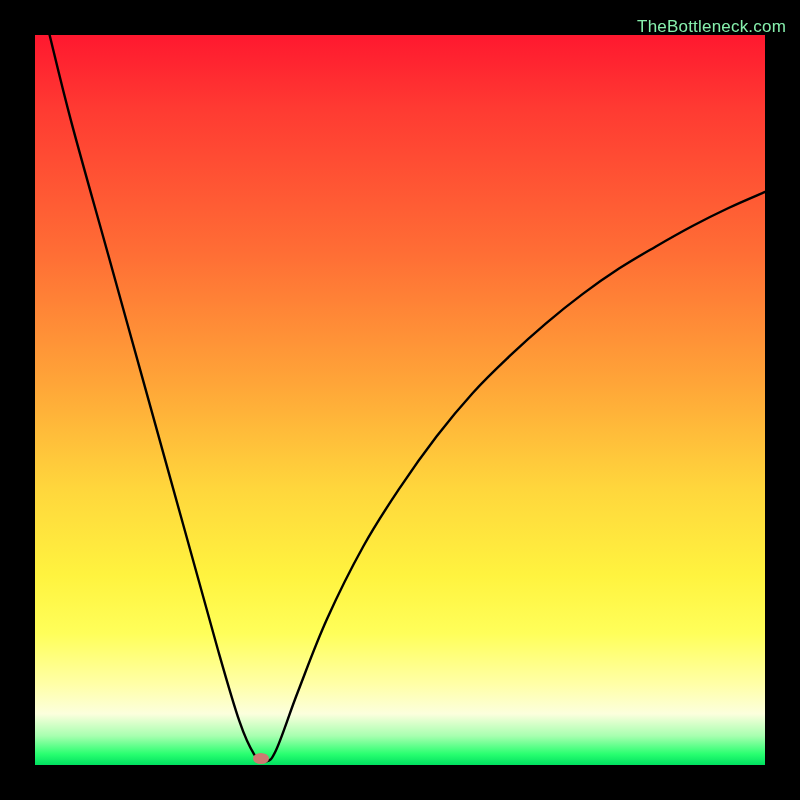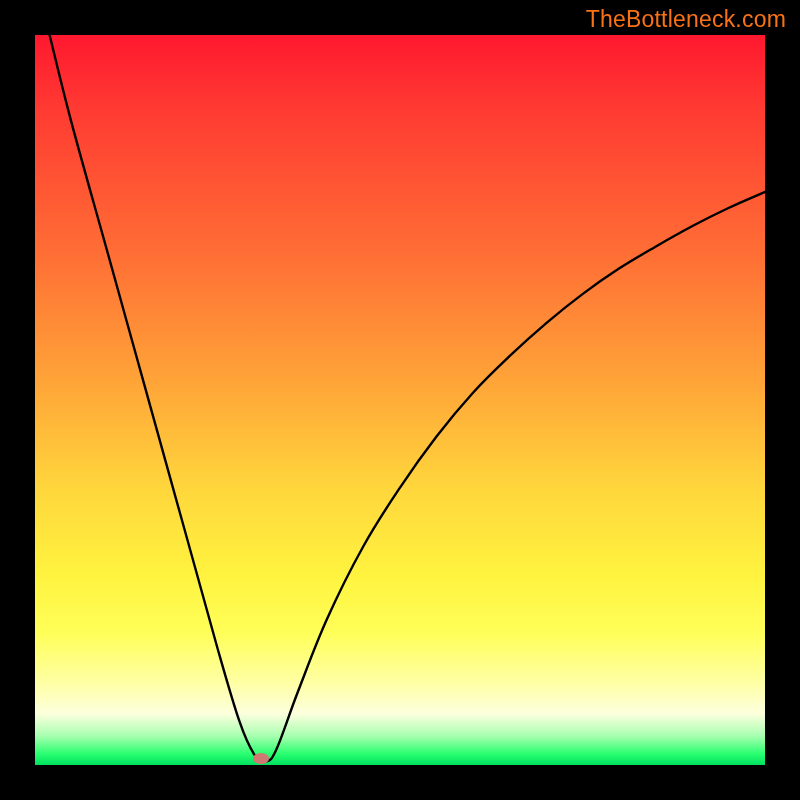--- a/index.html
+++ b/index.html
@@ -37,24 +37,24 @@
       #ffff5a 82%,
       #ffffa8 89%,
       #fcffdd 93%,
       #a8ffb0 96%,
       #29ff70 98.5%,
       #00e060 100%
     );
   }
   .watermark {
     position: absolute;
-    top: 6px;
+    top: 17px;
     right: 14px;
-    color: #f97316;
-    font-size: 23px;
+    color: #86efac;
+    font-size: 17px;
     letter-spacing: 0.2px;
     font-family: Arial, Helvetica, sans-serif;
   }
   svg.curve {
     position: absolute;
     left: 0;
     top: 0;
     width: 730px;
     height: 730px;
   }

